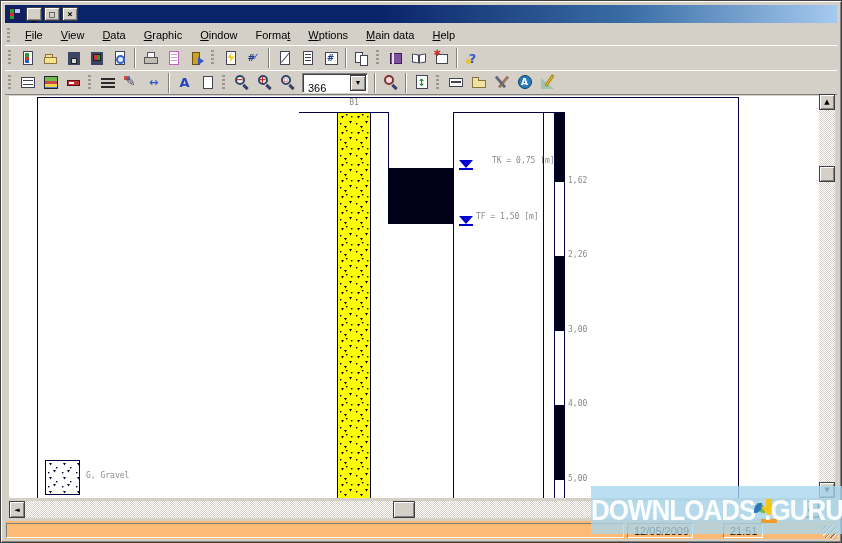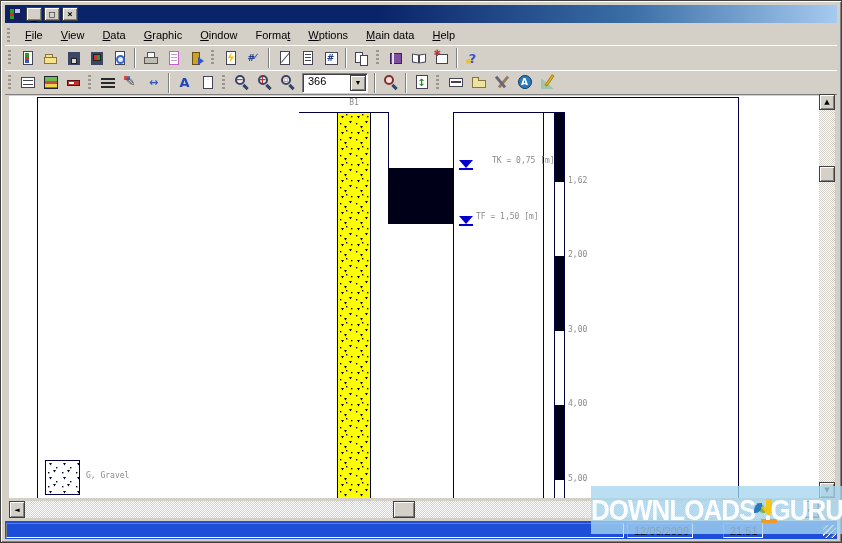--- a/index.html
+++ b/index.html
@@ -111,21 +111,21 @@
   .i-folder2::after  { left:2px; top:3px; width:7px; height:4px; background:#efe3a0; border:1px solid #8a7343; border-bottom:none; }
   .i-tools::before { left:9px; top:1px; width:3px; height:14px; background:#9a7a5a; transform:rotate(40deg); }
   .i-tools::after  { left:6px; top:1px; width:3px; height:14px; background:#667; transform:rotate(-40deg); }
   .i-globe::before { left:2px; top:1px; width:14px; height:14px; background:#2a7ac0; border-radius:50%; border:1px solid #123a5a; }
   .i-globe .g { color:#fff; font-weight:bold; font-size:9px; z-index:1; }
   .i-setsq::before { left:2px; top:4px; width:0; height:0; border-left:13px solid #9cc6b0; border-top:11px solid transparent; }
   .i-setsq::after  { left:9px; top:0px; width:3px; height:13px; background:#e8c33a; border:1px solid #a8831a; transform:rotate(35deg); }
 
   .combo { width:66px; height:20px; margin:0 3px; background:#fff; border:1px solid;
            border-color:#808080 #fff #fff #808080; box-shadow: inset 1px 1px 0 #404040; display:flex; flex:0 0 auto; }
-  .combo-val { flex:1; font-size:11px; padding:1px 0 0 5px; color:#000; font-family:"Liberation Sans",sans-serif; }
+  .combo-val { flex:1; font-size:11px; padding:8px 0 0 5px; color:#000; font-family:"Liberation Sans",sans-serif; }
   .combo-btn { width:16px; height:16px; margin:1px; background:#d4d0c8; border:1px solid #404040;
            box-shadow: inset 1px 1px 0 #fff, inset -1px -1px 0 #808080;
            font-size:7px; display:flex; align-items:center; justify-content:center; color:#000; }
 
   
   .canvas { position:absolute; left:8px; top:95px; width:810px; height:402px; background:#fff; overflow:hidden; }
   .ln { position:absolute; background:#000040; }
   .page-left  { left:28px; top:1px; width:1px; height:401px; }
   .page-top   { left:28px; top:1px; width:701px; height:1px; }
   .page-right { left:729px; top:1px; width:1px; height:401px; }
@@ -172,21 +172,21 @@
   .v-thumb { position:absolute; left:0; top:72px; width:16px; height:16px; background:#d4d0c8;
              border:1px solid #404040; box-shadow: inset 1px 1px 0 #fff, inset -1px -1px 0 #808080; }
   .v-down { position:absolute; bottom:0; }
   .hscroll { position:absolute; left:8px; top:500px; width:810px; height:17px; }
   .hscroll .sbtn { width:16px; height:17px; position:absolute; top:0; }
   .h-left { left:0; } .h-right { right:0; }
   .h-thumb { position:absolute; left:384px; top:0; width:22px; height:17px; background:#d4d0c8;
              border:1px solid #404040; box-shadow: inset 1px 1px 0 #fff, inset -1px -1px 0 #808080; }
 
   
-  .statusbar { position:absolute; left:4px; right:4px; top:520px; height:18px; background:#1d4ed8; }
+  .statusbar { position:absolute; left:4px; right:4px; top:520px; height:18px; background:#fdba74; }
   .spanel { position:absolute; top:2px; height:15px; border:1px solid; border-color:#808080 #fff #fff #808080;
             font-size:11px; color:#000; padding:1px 4px 0 6px; white-space:nowrap; }
   .sp-main { left:1px; width:618px; }
   .sp-date { left:622px; width:66px; }
   .sp-time { left:718px; width:40px; }
   .resize-grip { position:absolute; right:1px; bottom:1px; width:13px; height:13px;
       background:repeating-linear-gradient(135deg, transparent 0 2px, #808080 2px 3px, #fff 3px 4px); }
 
   
   .watermark { position:absolute; left:590px; top:485px; width:252px; height:48px;
@@ -436,21 +436,21 @@
 
     <div class="ruler">
       <div class="seg b" style="height:69px"></div>
       <div class="seg" style="height:74px"></div>
       <div class="seg b" style="height:75px"></div>
       <div class="seg" style="height:74px"></div>
       <div class="seg b" style="height:75px"></div>
       <div class="seg" style="height:19px"></div>
     </div>
     <div class="dlabel" style="top:80px">1,62</div>
-    <div class="dlabel" style="top:154px">2,00</div>
+    <div class="dlabel" style="top:154px">2,26</div>
     <div class="dlabel" style="top:229px">3,00</div>
     <div class="dlabel" style="top:303px">4,00</div>
     <div class="dlabel" style="top:378px">5,00</div>
 
     <div class="legend-box">
       <svg width="33" height="33" xmlns="http://www.w3.org/2000/svg">
         <defs>
           <pattern id="grv2" width="14" height="14" patternUnits="userSpaceOnUse">
             <polygon points="3,2 6,2 4.5,4.5" fill="#000030"></polygon>
             <rect x="10" y="6" width="1.4" height="1.4" fill="#000030"></rect>

